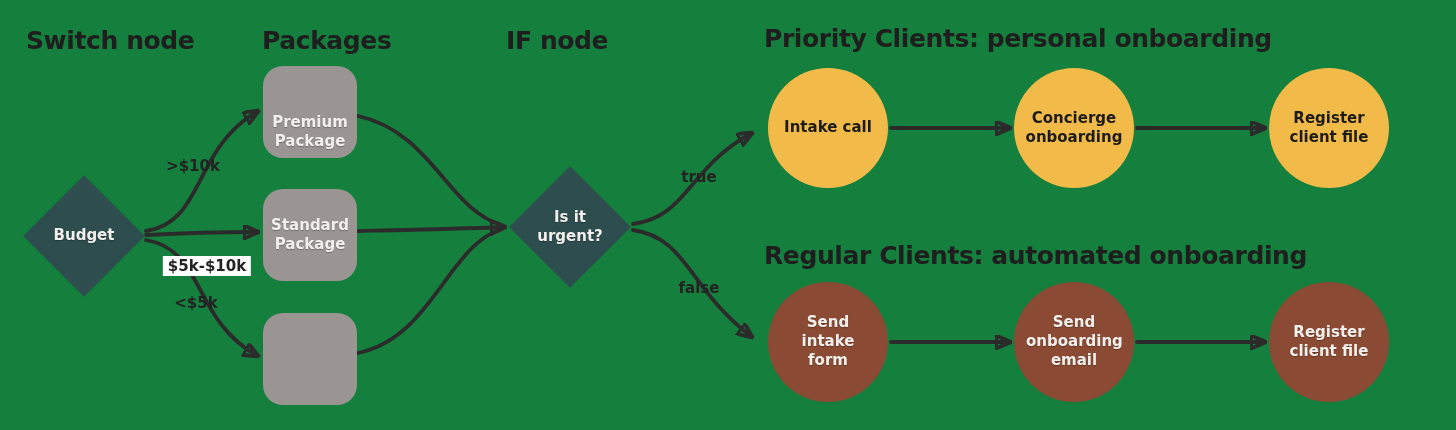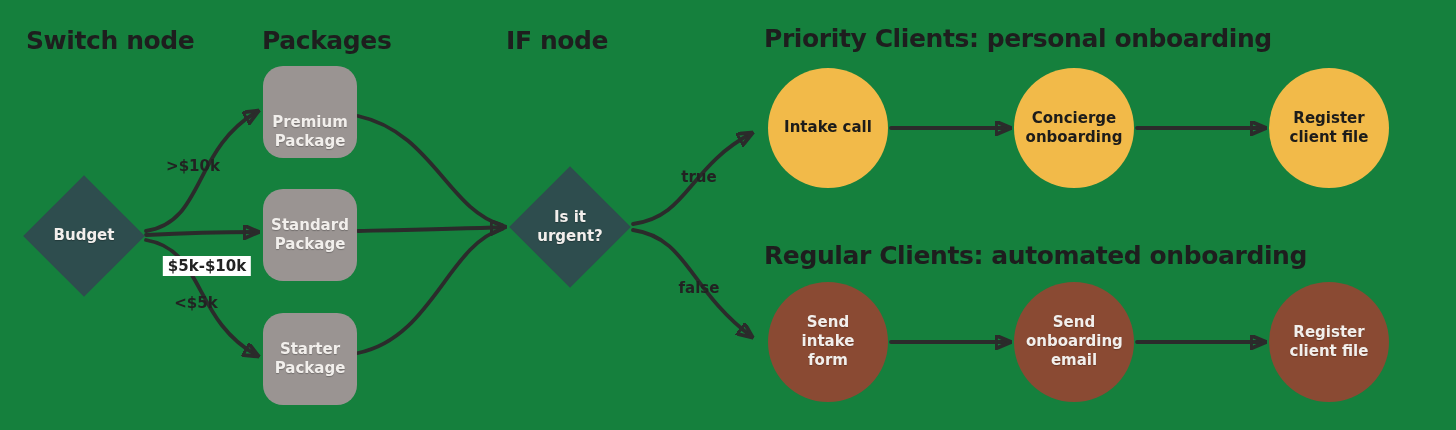--- a/index.html
+++ b/index.html
@@ -104,21 +104,20 @@
   <div class="diamond" style="left:41px; top:193px;"></div>
   <div class="node-label light" style="left:84px; top:236px; width:100px;">Budget</div>
 
   <div class="pkg-box" style="left:263px; top:66px;"></div>
   <div class="node-label light" style="left:310px; top:112px; width:92px;margin-top:20px;">Premium Package</div>
 
   <div class="pkg-box" style="left:263px; top:189px;"></div>
   <div class="node-label light" style="left:310px; top:235px; width:92px;">Standard Package</div>
 
   <div class="pkg-box" style="left:263px; top:313px;"></div>
-  <div class="node-label light" style="left:310px; top:359px; width:92px;">Starter Package</div>
 
   <div class="diamond" style="left:527px; top:184px;"></div>
   <div class="node-label light" style="left:570px; top:227px; width:80px;">Is it urgent?</div>
 
   <div class="circle priority" style="left:768px; top:68px;"></div>
   <div class="node-label dark" style="left:828px; top:128px; width:110px;">Intake call</div>
 
   <div class="circle priority" style="left:1014px; top:68px;"></div>
   <div class="node-label dark" style="left:1074px; top:128px; width:100px;">Concierge onboarding</div>
 

